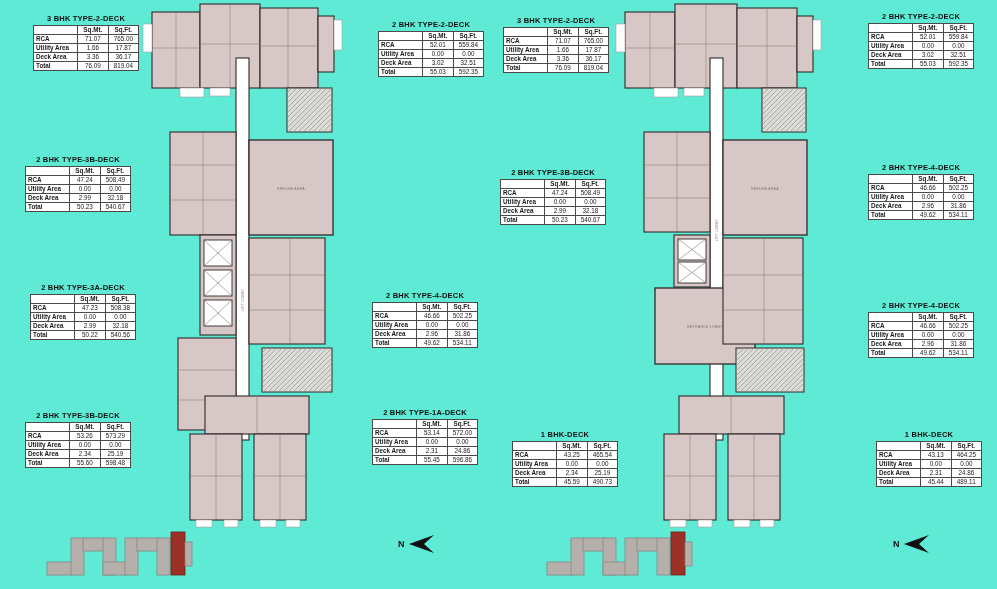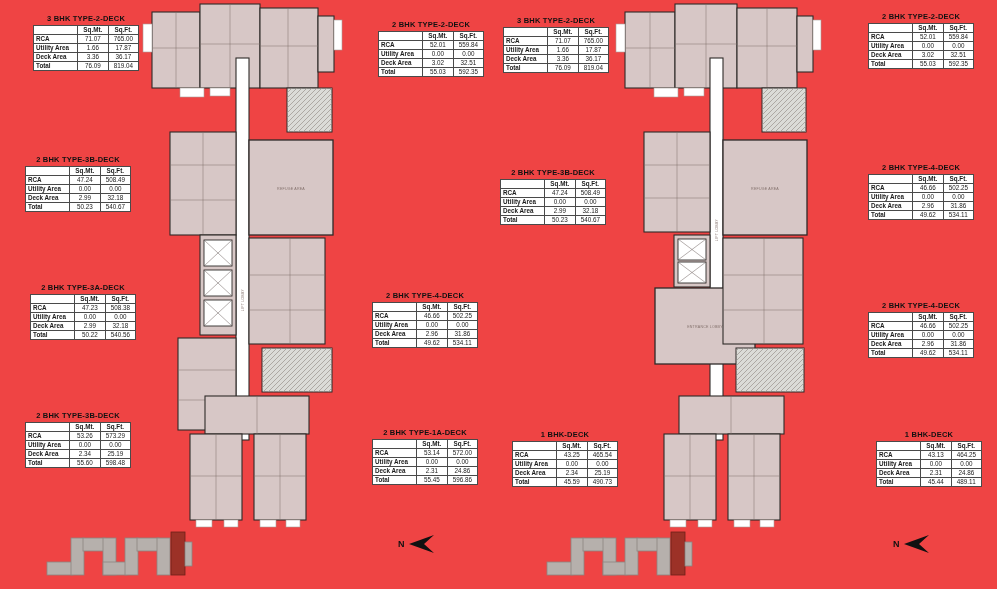--- a/index.html
+++ b/index.html
@@ -1,16 +1,16 @@
 <!DOCTYPE html>
 <html><head>
 <meta charset="utf-8">
 <style>
   html,body{margin:0;padding:0;background:#ffffff;}
-  .canvas{position:relative;width:997px;height:589px;background:#ef4444;overflow:hidden;
+  .canvas{position:relative;width:997px;height:589px;background:#5eead4;overflow:hidden;
           font-family:"Liberation Sans",sans-serif;color:#1a1a1a;}
   svg{position:absolute;display:block;}
   
   .qtable{position:absolute;width:106px;}
   .qtitle{font-size:7.5px;font-weight:bold;text-align:center;letter-spacing:.2px;
           margin-bottom:2px;color:#111;white-space:nowrap;}
   .qtable table{width:100%;border-collapse:collapse;background:#fff;}
   .qtable th,.qtable td{border:1px solid #4a4a4a;font-size:6.3px;line-height:8px;
           padding:0 2px;height:8px;color:#1a1a1a;}
   .qtable th{font-weight:bold;text-align:center;}
@@ -495,21 +495,21 @@
             <td class="num">31.86</td>
           </tr>
           <tr>
             <td class="lbl">Total</td>
             <td class="num">49.62</td>
             <td class="num">534.11</td>
           </tr>
         </tbody>
       </table>
     </div>
-  <div class="qtable" style="left:372px;top:428px">
+  <div class="qtable" style="left:372px;top:408px">
       <div class="qtitle">2 BHK TYPE-1A-DECK</div>
       <table>
         <thead>
           <tr>
             <th></th>
             <th>Sq.Mt.</th>
             <th>Sq.Ft.</th>
           </tr>
         </thead>
         <tbody>

